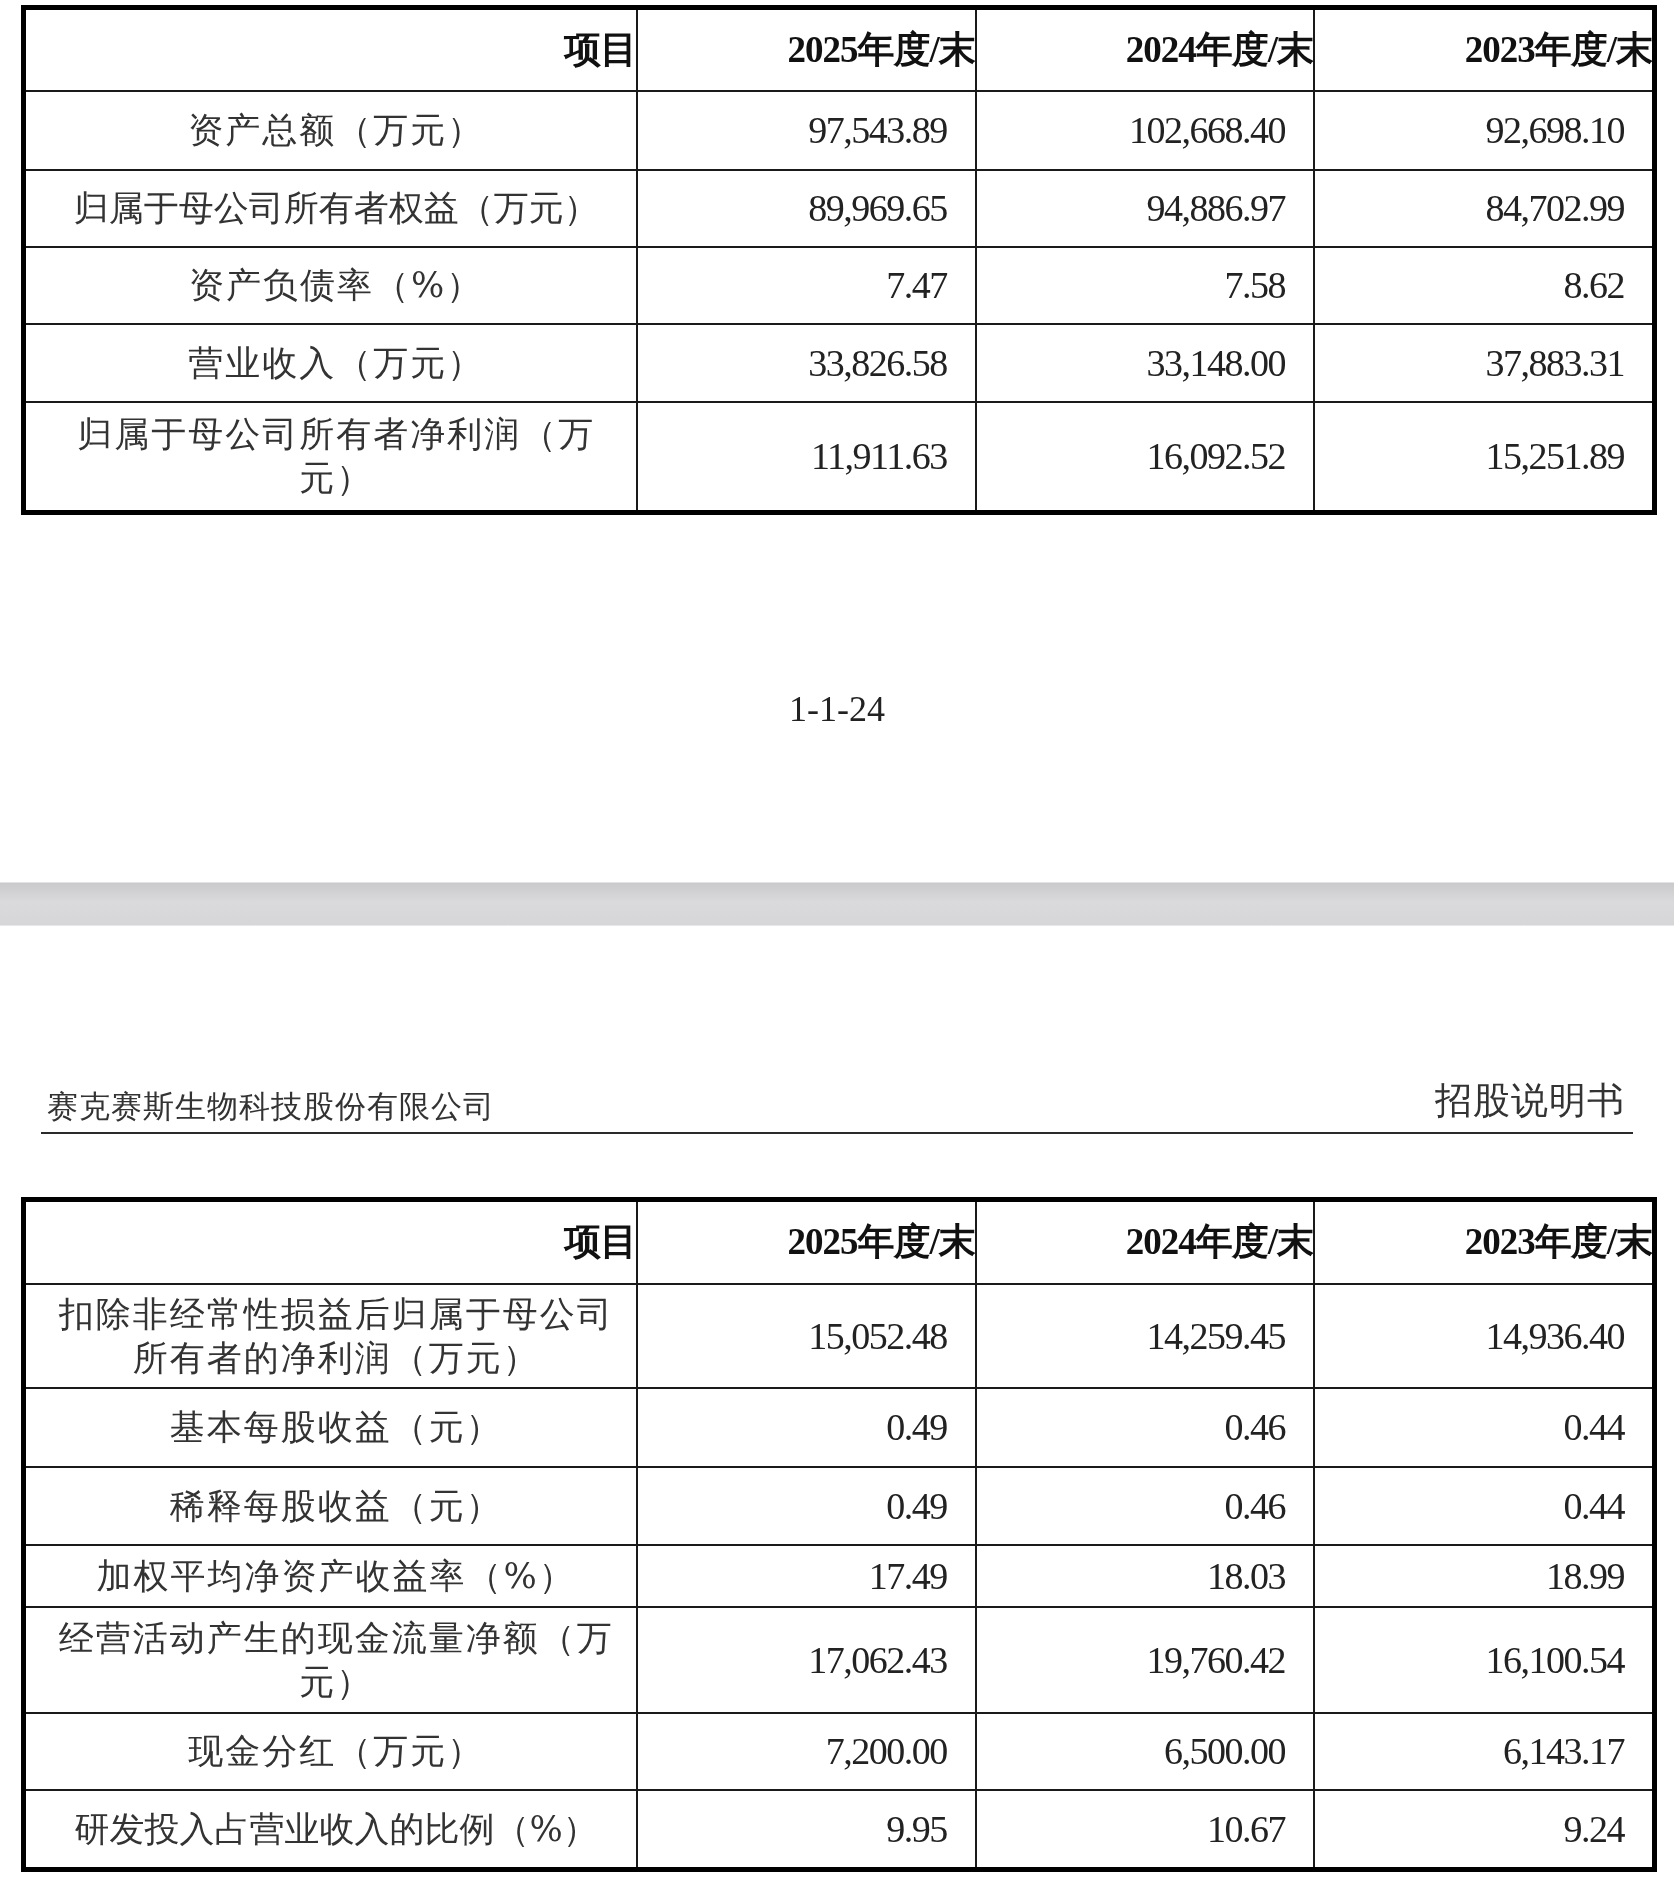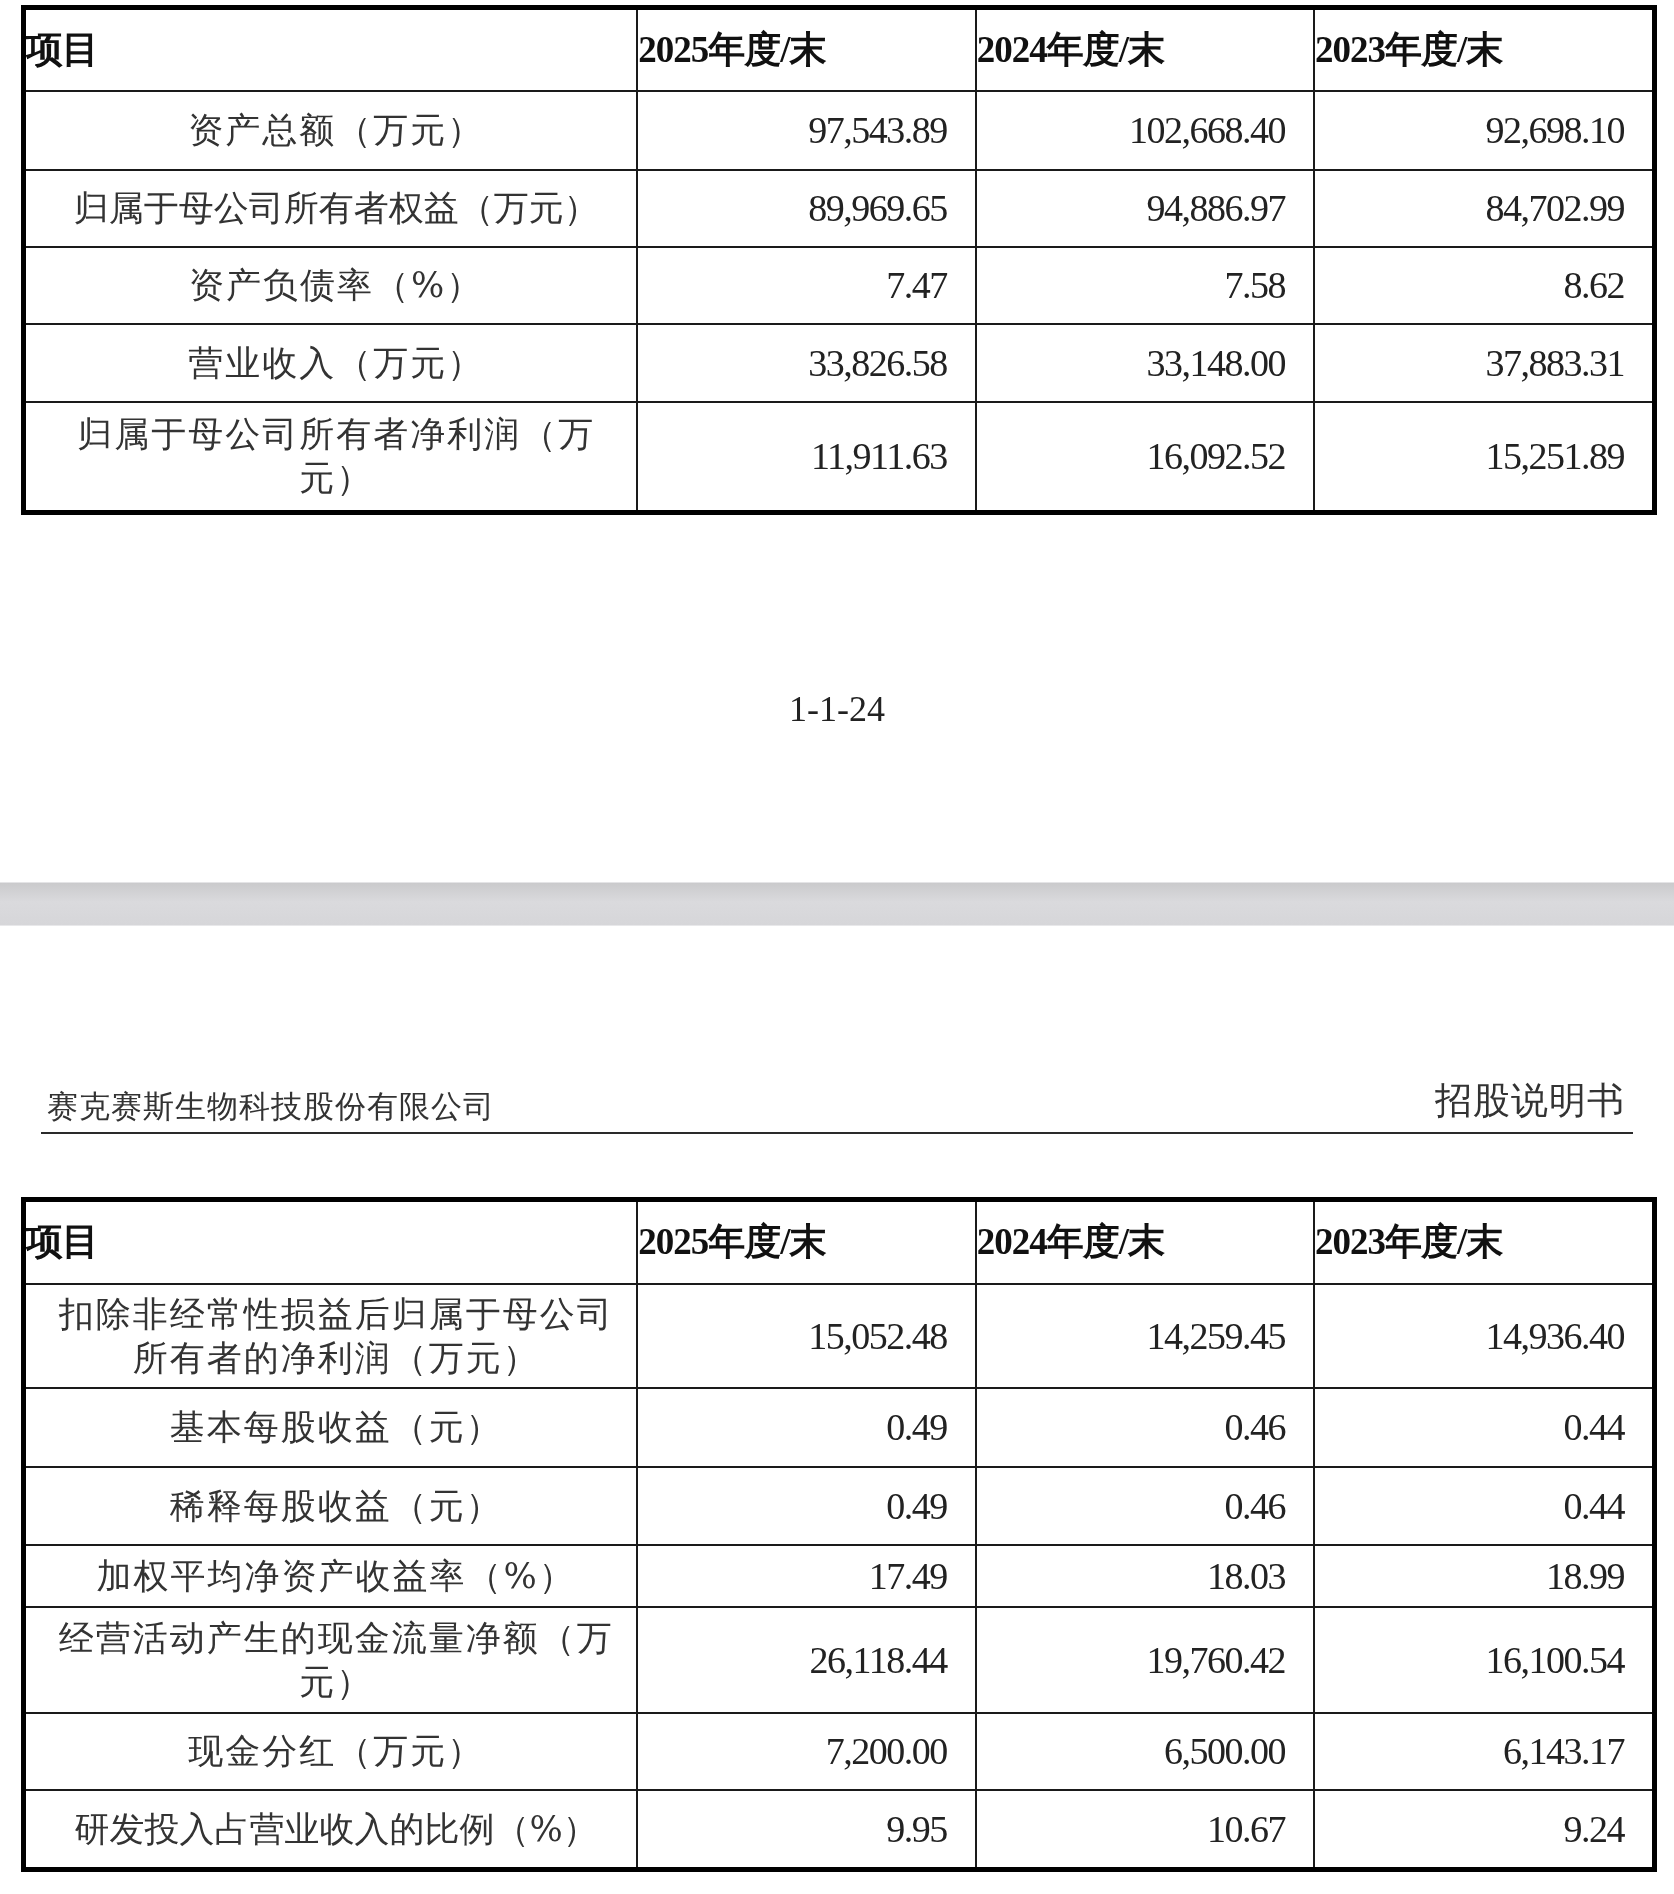--- a/index.html
+++ b/index.html
@@ -27,21 +27,21 @@
   .fin-table td, .fin-table th {
     border: 2px solid #1a1a1a;
     box-sizing: border-box;
     padding: 0;
     overflow: hidden;
   }
   .fin-table th {
     font-weight: bold;
     font-size: 37px;
     color: #111;
-    text-align: left;
+    text-align: right;
     font-family: "Liberation Serif", "DejaVu Serif", serif;
     letter-spacing: -1px;
   }
   .fin-table td.label {
     text-align: center;
     padding-left: 20px;
     padding-right: 10px;
     font-size: 35px;
     line-height: 44px;
     letter-spacing: 2px;
@@ -207,21 +207,21 @@
       <td class="num">0.44</td>
     </tr>
     <tr style="height:62px">
       <td class="label">加权平均净资产收益率（%）</td>
       <td class="num">17.49</td>
       <td class="num">18.03</td>
       <td class="num">18.99</td>
     </tr>
     <tr style="height:106px">
       <td class="label">经营活动产生的现金流量净额（万元）</td>
-      <td class="num">26,118.44</td>
+      <td class="num">17,062.43</td>
       <td class="num">19,760.42</td>
       <td class="num">16,100.54</td>
     </tr>
     <tr style="height:77px">
       <td class="label">现金分红（万元）</td>
       <td class="num">7,200.00</td>
       <td class="num">6,500.00</td>
       <td class="num">6,143.17</td>
     </tr>
     <tr style="height:80px">

